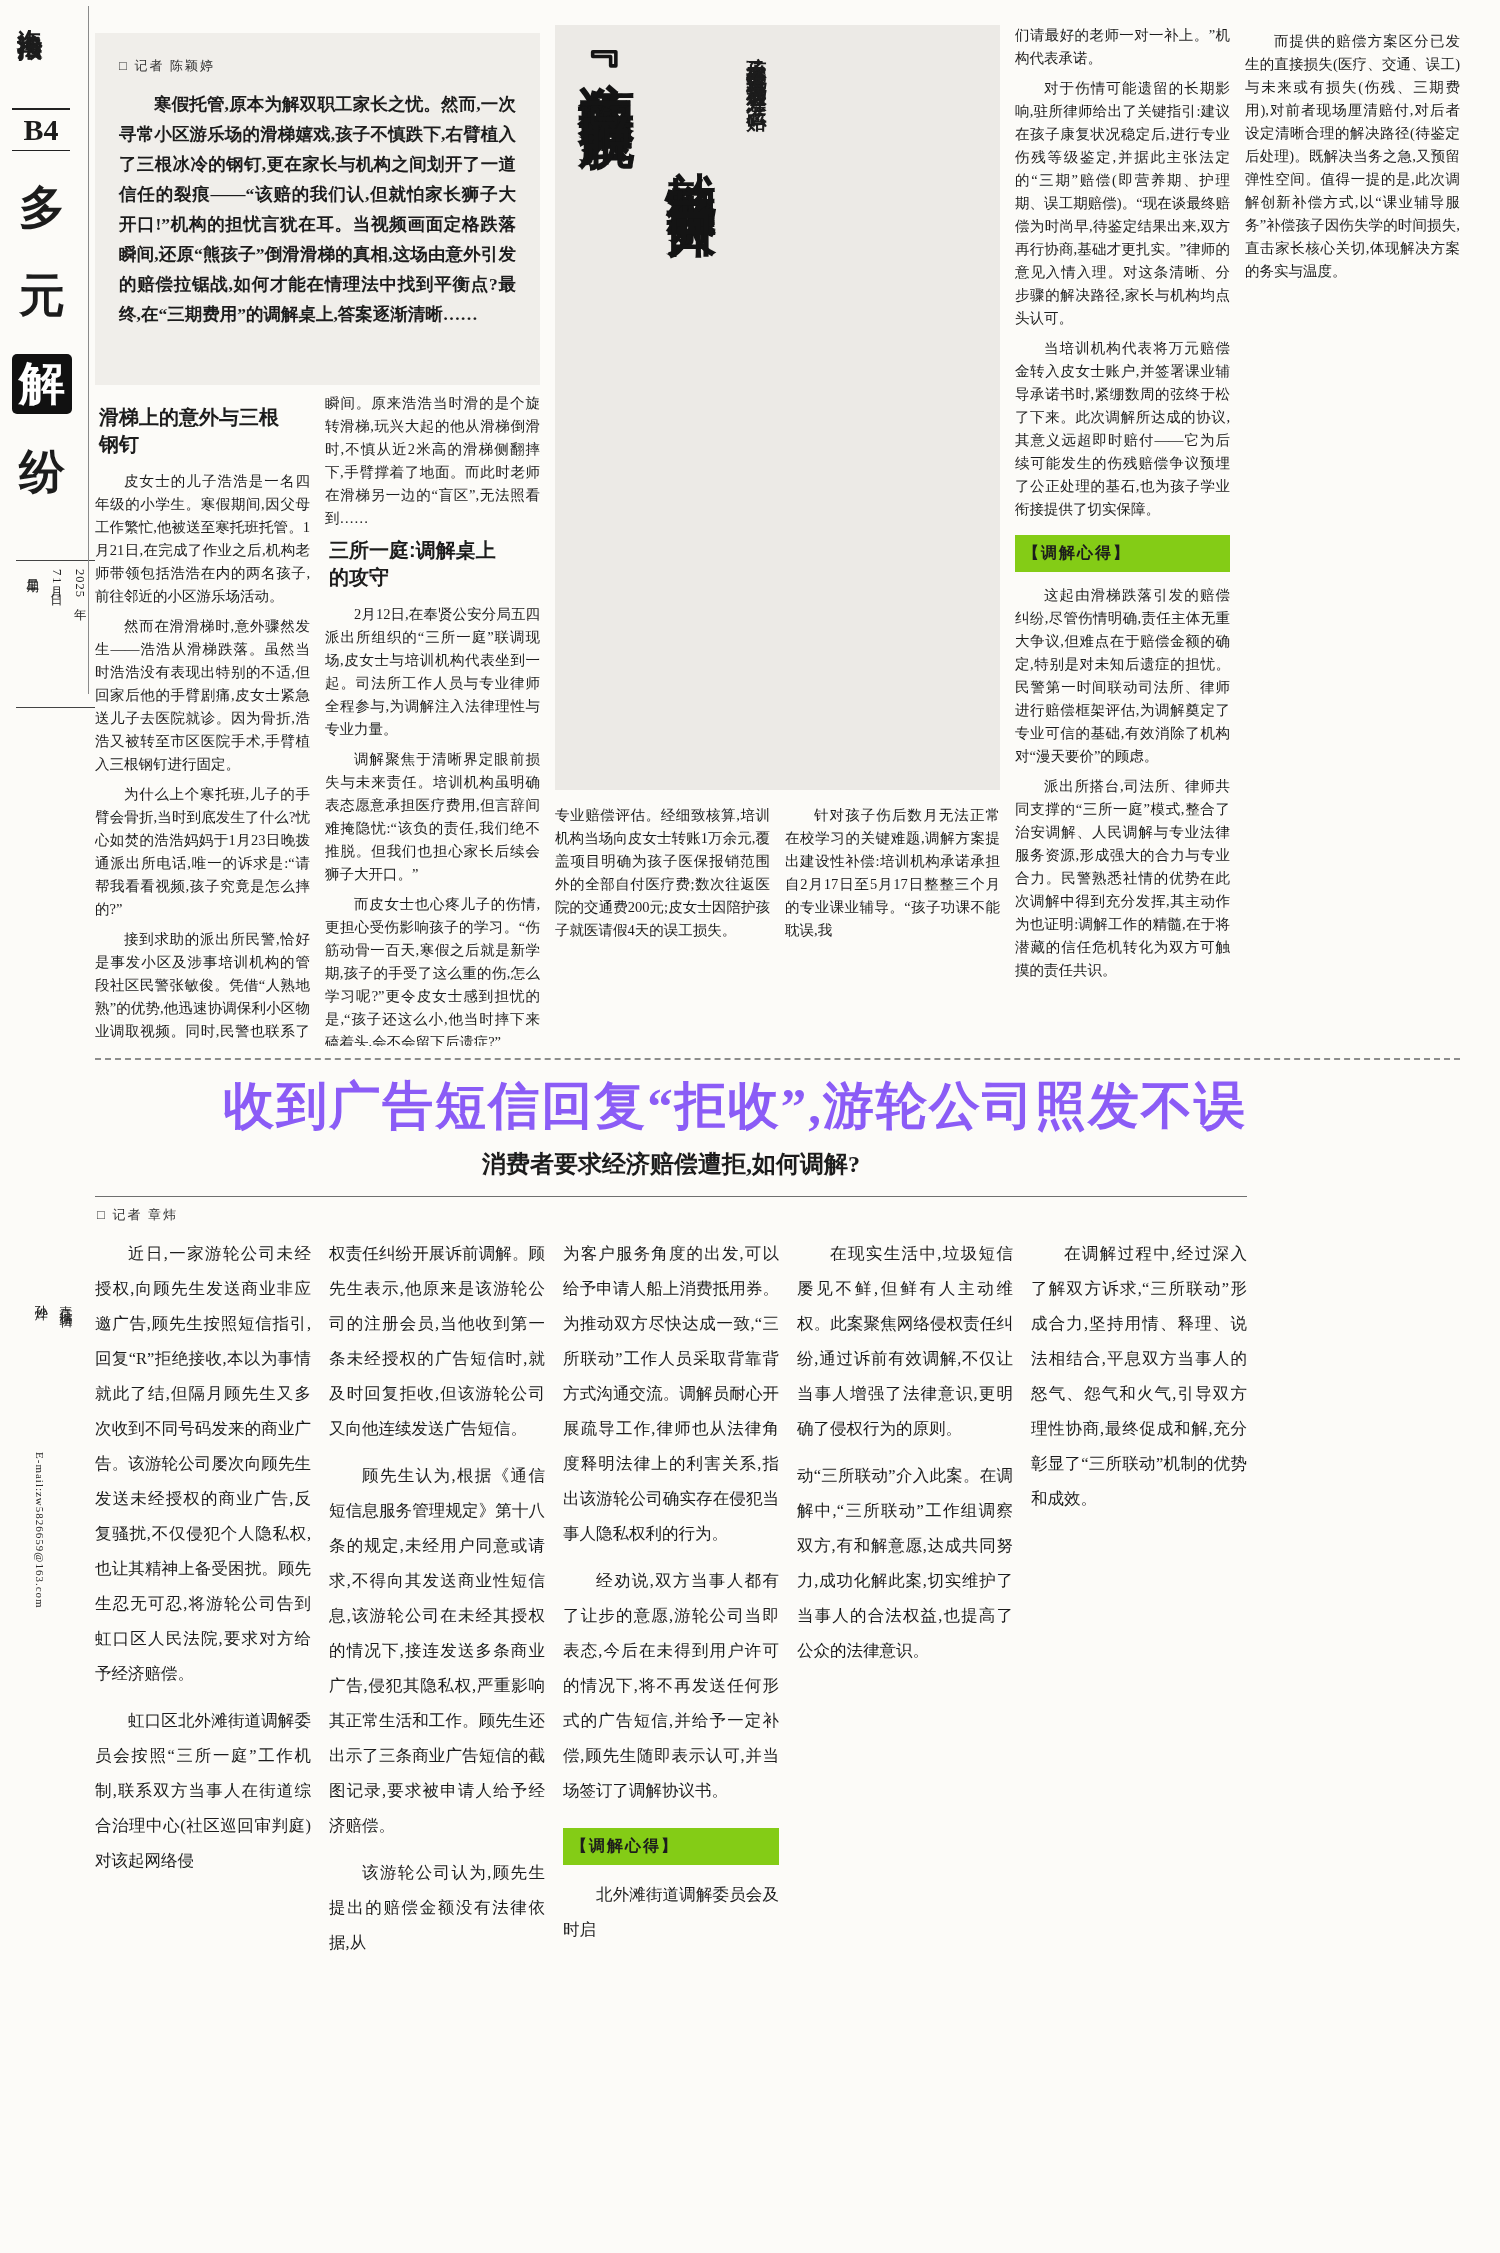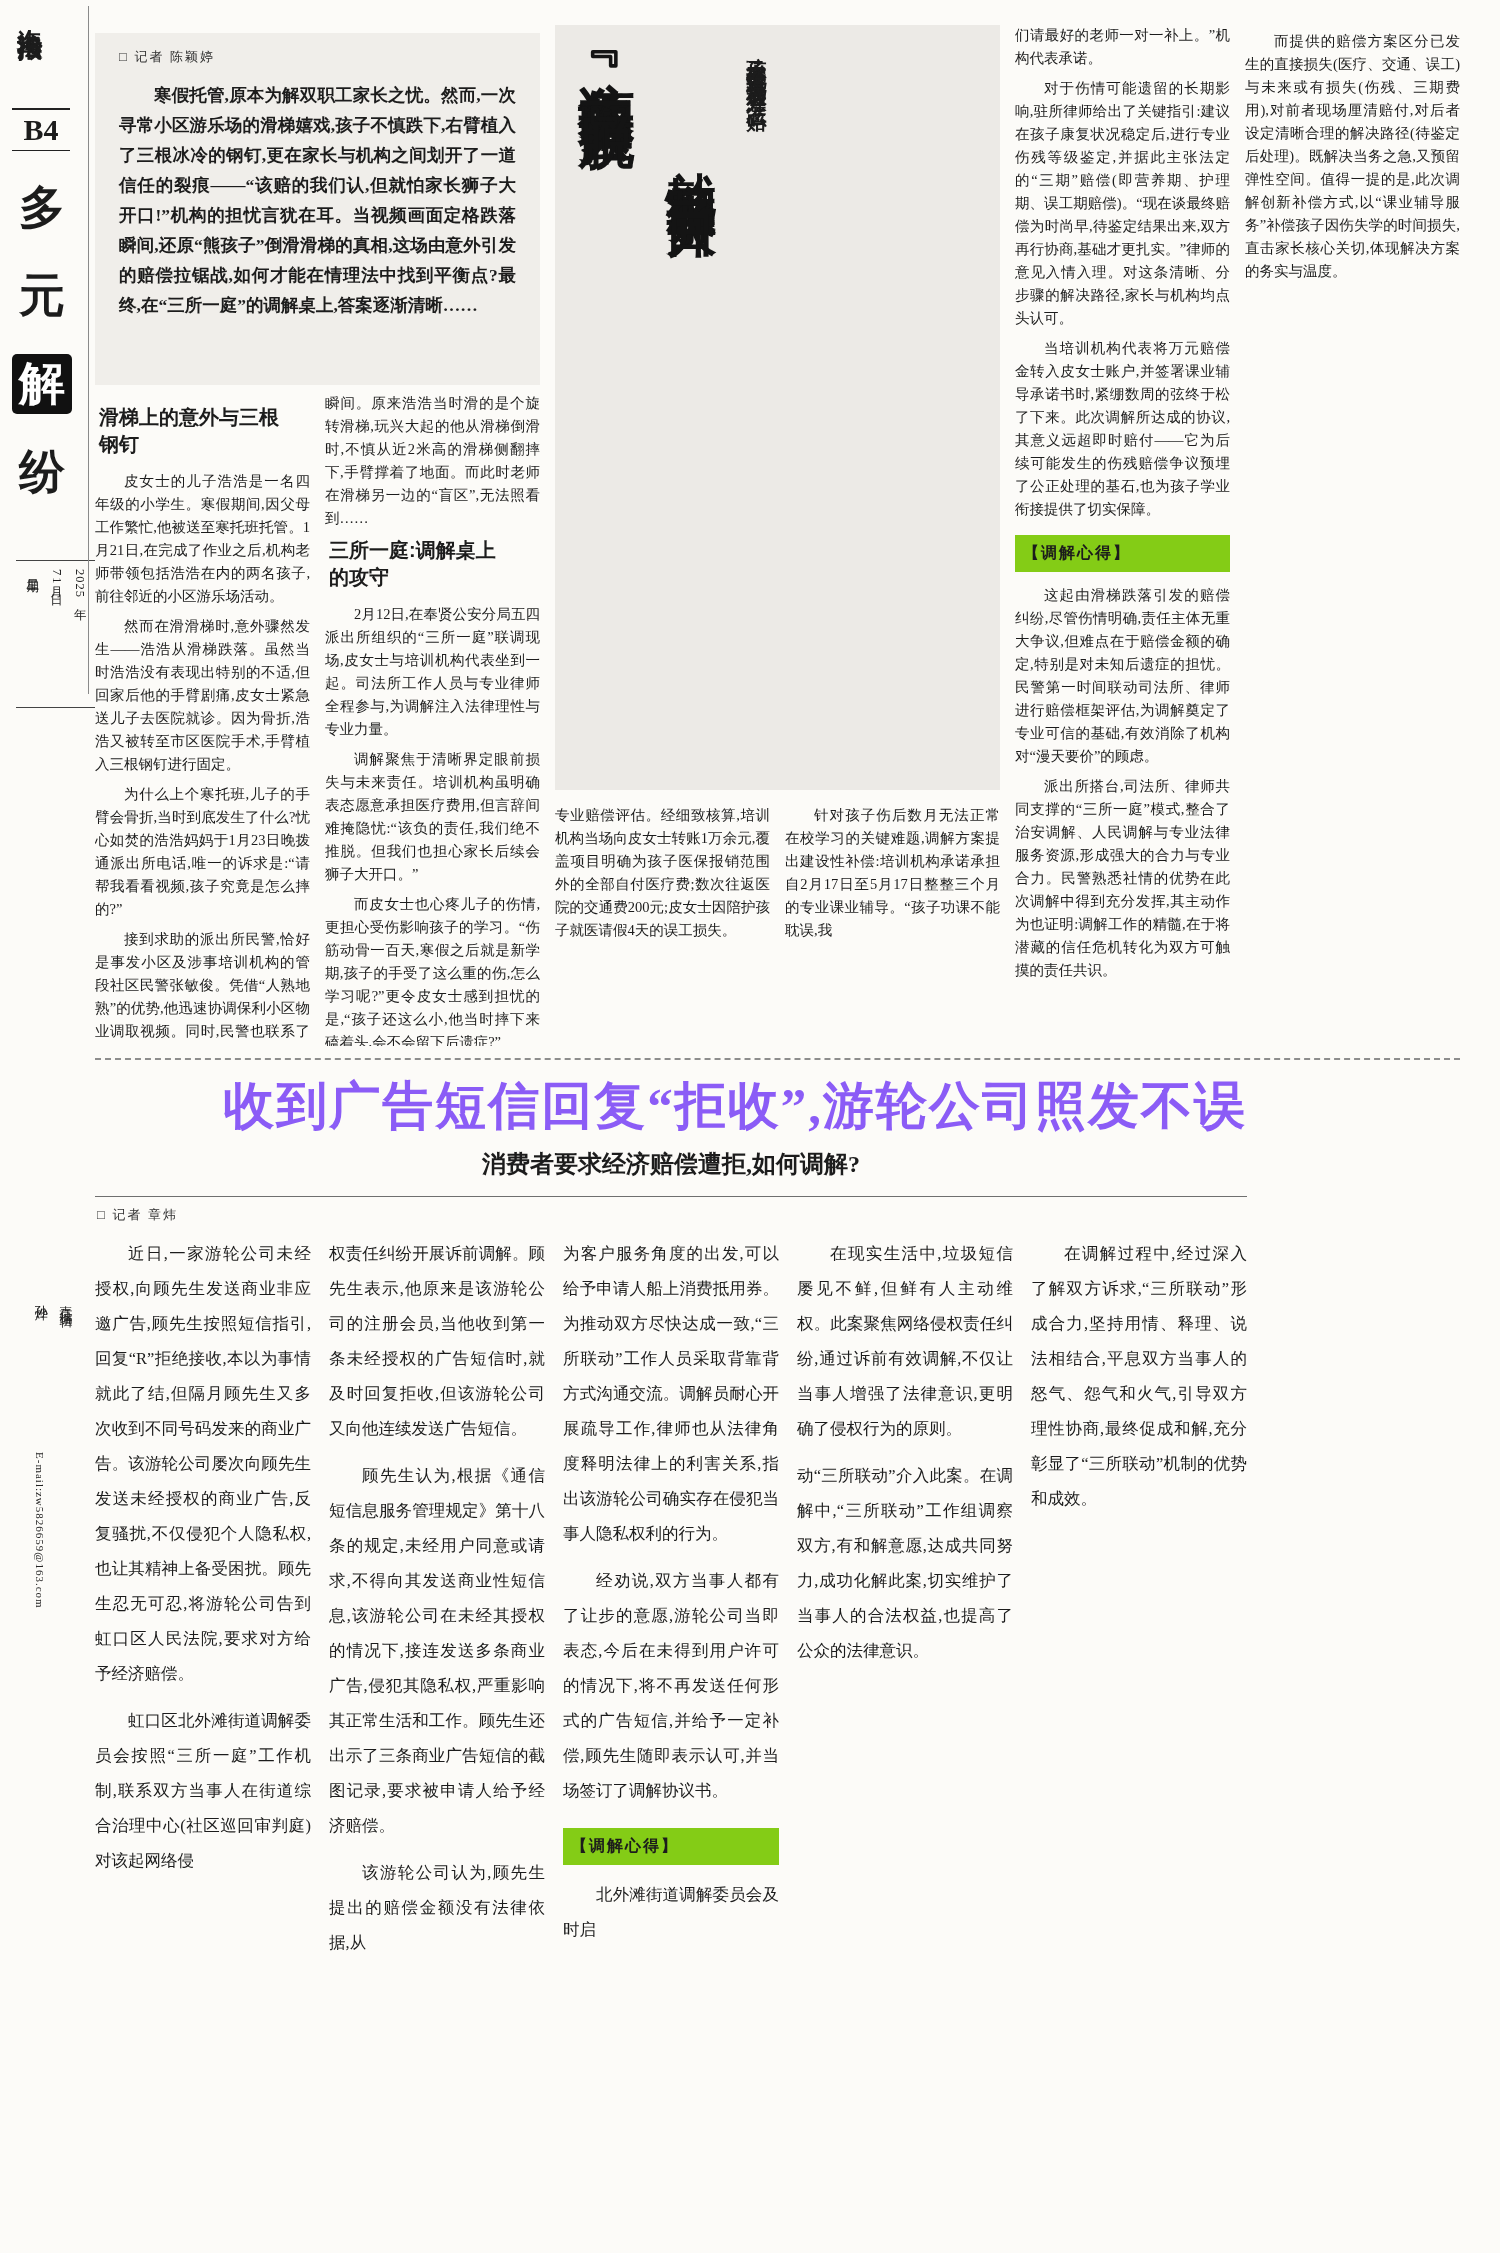--- a/index.html
+++ b/index.html
@@ -22,21 +22,21 @@
   .date-block span{display:block;}
   .side-rule{position:absolute;left:88px;top:6px;width:1px;height:688px;background:#8a8a8a;}
   .editor-block{position:absolute;left:28px;top:1295px;writing-mode:vertical-rl;font-size:13px;
         letter-spacing:3px;line-height:1.9;font-family:"Liberation Sans","DejaVu Sans",sans-serif;}
   .editor-block span{display:block;}
   .email{position:absolute;left:34px;top:1452px;writing-mode:vertical-rl;font-size:11px;
         letter-spacing:1px;color:#222;}
 
   
   .intro-box{position:absolute;left:95px;top:33px;width:445px;height:352px;background:#f0eeea;
-        box-sizing:border-box;padding:15px 24px;}
+        box-sizing:border-box;padding:24px 24px;}
   .reporter{font-size:13px;letter-spacing:2px;color:#333;margin-bottom:14px;
         font-family:"Liberation Sans","DejaVu Sans",sans-serif;}
   .intro-text{font-size:17.5px;line-height:30px;font-weight:700;text-align:justify;text-indent:2em;}
 
   .col{position:absolute;width:215px;overflow:hidden;}
   .s1cA{left:95px; top:398px;height:648px;}
   .s1cB{left:325px;top:392px;height:654px;}
   .s1cC{left:555px;top:804px;height:242px;}
   .s1cD{left:785px;top:804px;height:242px;}
   .s1cE{left:1015px;top:24px;height:1016px;}
@@ -94,21 +94,21 @@
   </div>
   <div class="side-rule"></div>
   <div class="editor-block">
     <span>责任编辑</span>
     <span>孙烨</span>
   </div>
   <div class="email">E-mail:zw5826659@163.com</div>
 
   <div class="intro-box">
     <div class="reporter">□ 记者 陈颖婷</div>
-    <div class="intro-text">寒假托管,原本为解双职工家长之忧。然而,一次寻常小区游乐场的滑梯嬉戏,孩子不慎跌下,右臂植入了三根冰冷的钢钉,更在家长与机构之间划开了一道信任的裂痕——“该赔的我们认,但就怕家长狮子大开口!”机构的担忧言犹在耳。当视频画面定格跌落瞬间,还原“熊孩子”倒滑滑梯的真相,这场由意外引发的赔偿拉锯战,如何才能在情理法中找到平衡点?最终,在“三所一庭”的调解桌上,答案逐渐清晰……</div>
+    <div class="intro-text">寒假托管,原本为解双职工家长之忧。然而,一次寻常小区游乐场的滑梯嬉戏,孩子不慎跌下,右臂植入了三根冰冷的钢钉,更在家长与机构之间划开了一道信任的裂痕——“该赔的我们认,但就怕家长狮子大开口!”机构的担忧言犹在耳。当视频画面定格跌落瞬间,还原“熊孩子”倒滑滑梯的真相,这场由意外引发的赔偿拉锯战,如何才能在情理法中找到平衡点?最终,在“三期费用”的调解桌上,答案逐渐清晰……</div>
   </div>
 
   <div class="headline-block">
     <div class="hl-main">『该负的责任不会推脱』</div>
     <div class="hl-sub">就怕家长狮子大开口</div>
     <div class="hl-kicker">孩子寒假托管班玩滑梯遇意外,怎么赔?</div>
   </div>
 
   <div class="col s1cA">
       <div class="col-heading">滑梯上的意外与三根钢钉</div>

